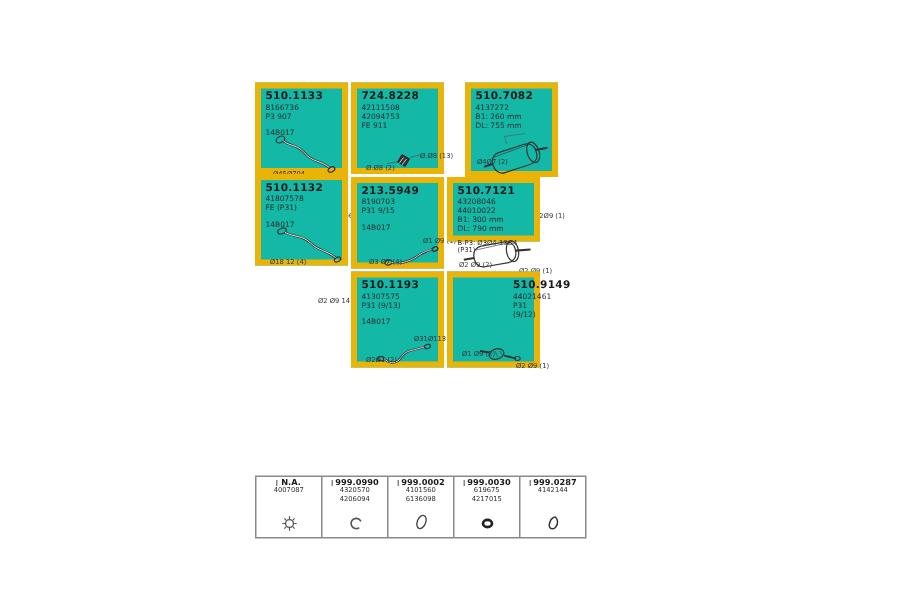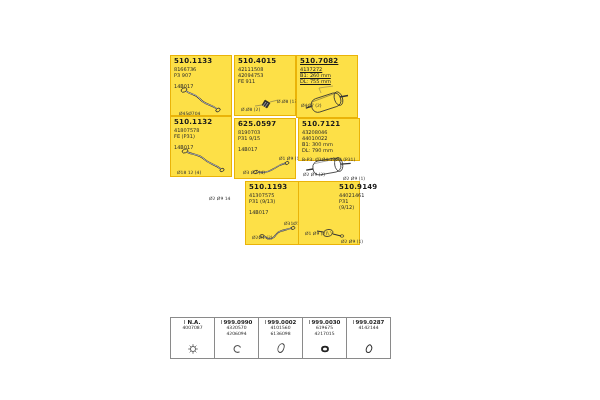--- a/index.html
+++ b/index.html
@@ -1,18 +1,18 @@
 <!DOCTYPE html>
 <html><head>
 <meta charset="utf-8">
 <style>
   html,body{margin:0;padding:0;background:#fff;}
   body{width:600px;height:400px;position:relative;font-family:"DejaVu Sans",sans-serif;color:#1a1a1a;overflow:hidden;}
   .stage{position:absolute;inset:0;background:#fff;}
-  .cell{position:absolute;background:#fde047;border:1px solid #eab308;box-sizing:border-box;padding:2px 3px;}
+  .cell{position:absolute;background:#14b8a6;border:4px solid #eab308;box-sizing:border-box;padding:2px 3px;}
   .code{font-size:7px;font-weight:bold;line-height:1.1;letter-spacing:.2px;}
   .line{font-size:5px;line-height:1.25;color:#2c2c2c;}
   .note{font-size:5px;color:#2c2c2c;margin-top:5px;}
   .extra{font-size:4.5px;color:#2c2c2c;margin-top:3px;}
   .diag{position:absolute;}
   .dlabel{position:absolute;font-size:4.5px;color:#333;white-space:nowrap;line-height:1;}
   svg{display:block;}
   .ptable{position:absolute;left:170px;top:317px;width:221px;height:42px;border:1px solid #8a8a8a;box-sizing:border-box;display:flex;background:#fff;}
   .pcol{flex:1 1 0;border-right:1px solid #8a8a8a;box-sizing:border-box;display:flex;flex-direction:column;align-items:center;padding-top:1px;position:relative;}
   .pcol:last-child{border-right:none;}
@@ -35,34 +35,34 @@
       <ellipse cx="9" cy="8" rx="3" ry="2" fill="none" stroke="#333" stroke-width="0.8" transform="rotate(-25 9 8)"></ellipse>
       <path d="M11,9 C16,13 20,11 25,17 C30,23 36,22 42,27" fill="none" stroke="#333" stroke-width="1.6"></path>
       <path d="M11,9 C16,13 20,11 25,17 C30,23 36,22 42,27" fill="none" stroke="#fff" stroke-width="0.6"></path>
       <ellipse cx="43" cy="28" rx="2.4" ry="1.6" fill="none" stroke="#333" stroke-width="0.8" transform="rotate(-30 43 28)"></ellipse>
     </svg>
     <span class="dlabel" style="left:8px;top:56px;">Ø45Ø704</span>
     <span class="dlabel" style="left:40px;top:84px;">Ø35Ø506</span>
   </div>
 
   <div class="cell" style="left:234px;top:55px;width:62px;height:61px;">
-    <div class="code">510.4015</div>
+    <div class="code">724.8228</div>
     <div class="line">42111508</div>
     <div class="line">42094753</div>
     <div class="line">FE  911</div>
     <svg class="diag" style="left:16px;top:40px;" width="32" height="16" viewBox="0 0 32 16">
       <path d="M14,4 L19,7 L16,12 L11,9 Z" fill="#333" stroke="#111" stroke-width="0.5"></path>
       <path d="M12,10 L15,6 M14,11 L17,7" stroke="#fff" stroke-width="0.5"></path>
       <path d="M4,10 L11,9 M19,6 L27,4" stroke="#555" stroke-width="0.5"></path>
     </svg>
     <span class="dlabel" style="left:6px;top:52px;">Ø.Ø8 (2)</span>
     <span class="dlabel" style="left:42px;top:44px;">Ø.Ø8 (13)</span>
   </div>
 
-  <div class="cell" style="left:296px;top:55px;width:62px;height:63px;text-decoration:underline;">
+  <div class="cell" style="left:310px;top:55px;width:62px;height:63px;">
     <div class="code">510.7082</div>
     <div class="line">4137272</div>
     <div class="line">B1: 260 mm</div>
     <div class="line">DL: 755 mm</div>
     <svg class="diag" style="left:2px;top:28px;" width="58" height="32" viewBox="0 0 58 32">
       <g transform="rotate(-18 29 18)">
         <rect x="12" y="11" width="30" height="14" rx="6" fill="none" stroke="#333" stroke-width="0.8"></rect>
         <ellipse cx="40" cy="18" rx="4" ry="7" fill="none" stroke="#333" stroke-width="0.8"></ellipse>
         <path d="M6,17 L12,17 M42,17 L50,18" stroke="#333" stroke-width="1.4"></path>
         <path d="M14,13 L38,12" stroke="#333" stroke-width="0.4"></path>
@@ -82,21 +82,21 @@
       <ellipse cx="10" cy="6" rx="3" ry="1.8" fill="none" stroke="#333" stroke-width="0.8" transform="rotate(-20 10 6)"></ellipse>
       <path d="M12,7 C18,10 24,9 29,14 C34,19 40,19 46,24" fill="none" stroke="#333" stroke-width="1.6"></path>
       <path d="M12,7 C18,10 24,9 29,14 C34,19 40,19 46,24" fill="none" stroke="#fff" stroke-width="0.6"></path>
       <ellipse cx="47" cy="25" rx="2.2" ry="1.5" fill="none" stroke="#333" stroke-width="0.8" transform="rotate(-25 47 25)"></ellipse>
     </svg>
     <span class="dlabel" style="left:6px;top:54px;">Ø18 12 (4)</span>
     <span class="dlabel" style="left:38px;top:80px;">Ø2 Ø9 14</span>
   </div>
 
   <div class="cell" style="left:234px;top:118px;width:62px;height:61px;">
-    <div class="code">625.0597</div>
+    <div class="code">213.5949</div>
     <div class="line">8190703</div>
     <div class="line">P31  9/15</div>
     <div class="note">14B017</div>
     <svg class="diag" style="left:14px;top:40px;" width="44" height="18" viewBox="0 0 44 18">
       <ellipse cx="7" cy="13" rx="2.4" ry="1.6" fill="none" stroke="#333" stroke-width="0.8" transform="rotate(-15 7 13)"></ellipse>
       <path d="M9,13 C14,14 20,13 26,9 C30,6 33,5 37,4" fill="none" stroke="#333" stroke-width="1.5"></path>
       <path d="M9,13 C14,14 20,13 26,9 C30,6 33,5 37,4" fill="none" stroke="#fff" stroke-width="0.5"></path>
       <ellipse cx="38" cy="4" rx="2" ry="1.4" fill="none" stroke="#333" stroke-width="0.8" transform="rotate(-25 38 4)"></ellipse>
     </svg>
     <span class="dlabel" style="left:8px;top:52px;">Ø3 Ø7 (4)</span>
@@ -115,21 +115,21 @@
         <rect x="12" y="6" width="28" height="14" rx="6" fill="none" stroke="#333" stroke-width="0.8"></rect>
         <ellipse cx="38" cy="13" rx="4" ry="7" fill="none" stroke="#333" stroke-width="0.8"></ellipse>
         <path d="M5,13 L12,13 M40,13 L50,14" stroke="#333" stroke-width="1.4"></path>
         <path d="M14,8 L36,7" stroke="#333" stroke-width="0.4"></path>
       </g>
     </svg>
     <span class="dlabel" style="left:4px;top:54px;">Ø2 Ø9 (2)</span>
     <span class="dlabel" style="left:44px;top:58px;">Ø2 Ø9 (1)</span>
   </div>
 
-  <div class="cell" style="left:234px;top:181px;width:62px;height:64px;margin-left:11px;">
+  <div class="cell" style="left:234px;top:181px;width:62px;height:64px;">
     <div class="code">510.1193</div>
     <div class="line">41307575</div>
     <div class="line">P31  (9/13)</div>
     <div class="note">14B017</div>
     <svg class="diag" style="left:8px;top:42px;" width="48" height="18" viewBox="0 0 48 18">
       <ellipse cx="8" cy="12" rx="2.2" ry="1.5" fill="none" stroke="#333" stroke-width="0.8"></ellipse>
       <path d="M10,12 C13,15 17,16 20,13 C22,11 23,8 27,7 C31,6 34,5 38,4" fill="none" stroke="#333" stroke-width="1.5"></path>
       <path d="M10,12 C13,15 17,16 20,13 C22,11 23,8 27,7 C31,6 34,5 38,4" fill="none" stroke="#fff" stroke-width="0.5"></path>
       <ellipse cx="39" cy="4" rx="2" ry="1.4" fill="none" stroke="#333" stroke-width="0.8" transform="rotate(-20 39 4)"></ellipse>
     </svg>

